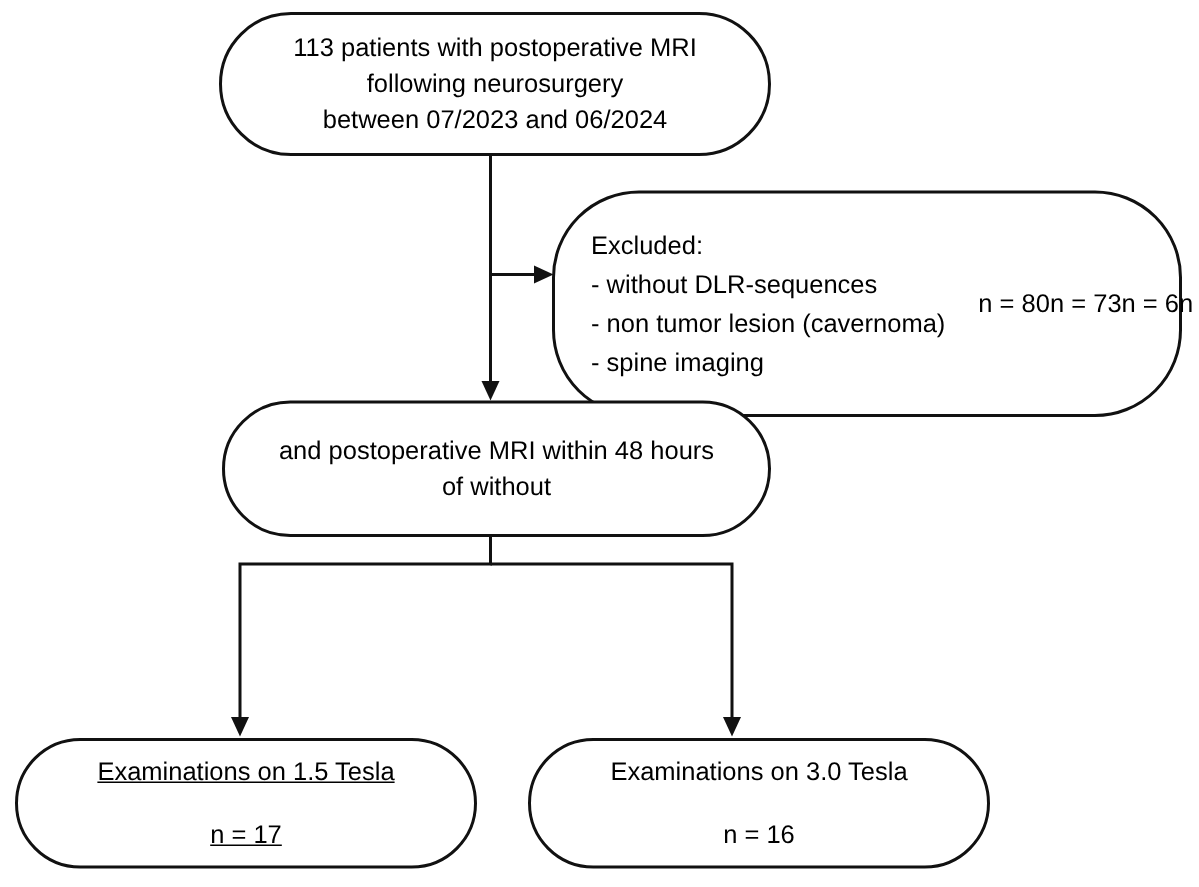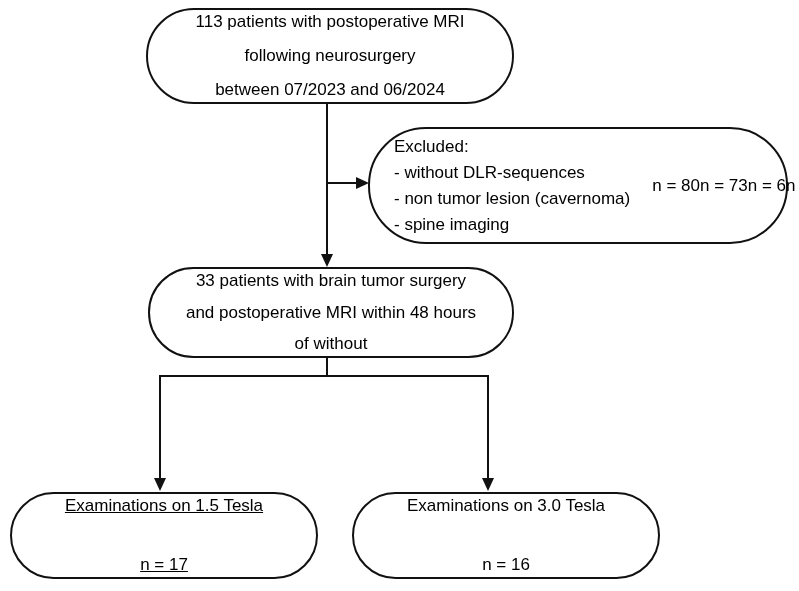--- a/index.html
+++ b/index.html
@@ -17,42 +17,42 @@
     overflow: hidden;
   }
   .node {
     position: absolute;
     box-sizing: border-box;
     border: 2px solid #111111;
     background: #ffffff;
     display: flex;
     flex-direction: column;
     align-items: center;
-    justify-content: space-between;
+    justify-content: center;
   }
   .node-line {
     font-size: 17px;
     line-height: 24px;
     white-space: pre;
     text-align: center;
   }
   
   #node-screened {
     left: 146px;
     top: 8px;
     width: 368px;
     height: 96px;
     border-radius: 48px;
   }
   
   #node-excluded {
     left: 368px;
     top: 127px;
     width: 420px;
-    height: 117px;
+    height: 151px;
     border-radius: 58px;
     flex-direction: row;
     align-items: center;
     justify-content: flex-start;
     padding-left: 24px;
   }
   #node-excluded .excl-left {
     display: flex;
     flex-direction: column;
     align-items: flex-start;
@@ -150,21 +150,20 @@
     </div>
     <div class="excl-right">
       <div class="node-line">n = 80</div>
       <div class="node-line">n = 73</div>
       <div class="node-line">n = 6</div>
       <div class="node-line">n = 1</div>
     </div>
   </div>
 
   <div class="node" id="node-included">
-    <div class="node-line">33 patients with brain tumor surgery</div>
     <div class="node-line">and postoperative MRI within 48 hours</div>
     <div class="node-line">of without</div>
   </div>
 
   <div class="node" id="node-tesla15">
     <div class="node-line">Examinations on 1.5 Tesla</div>
     <div class="node-gap"></div>
     <div class="node-line">n = 17</div>
   </div>
 

